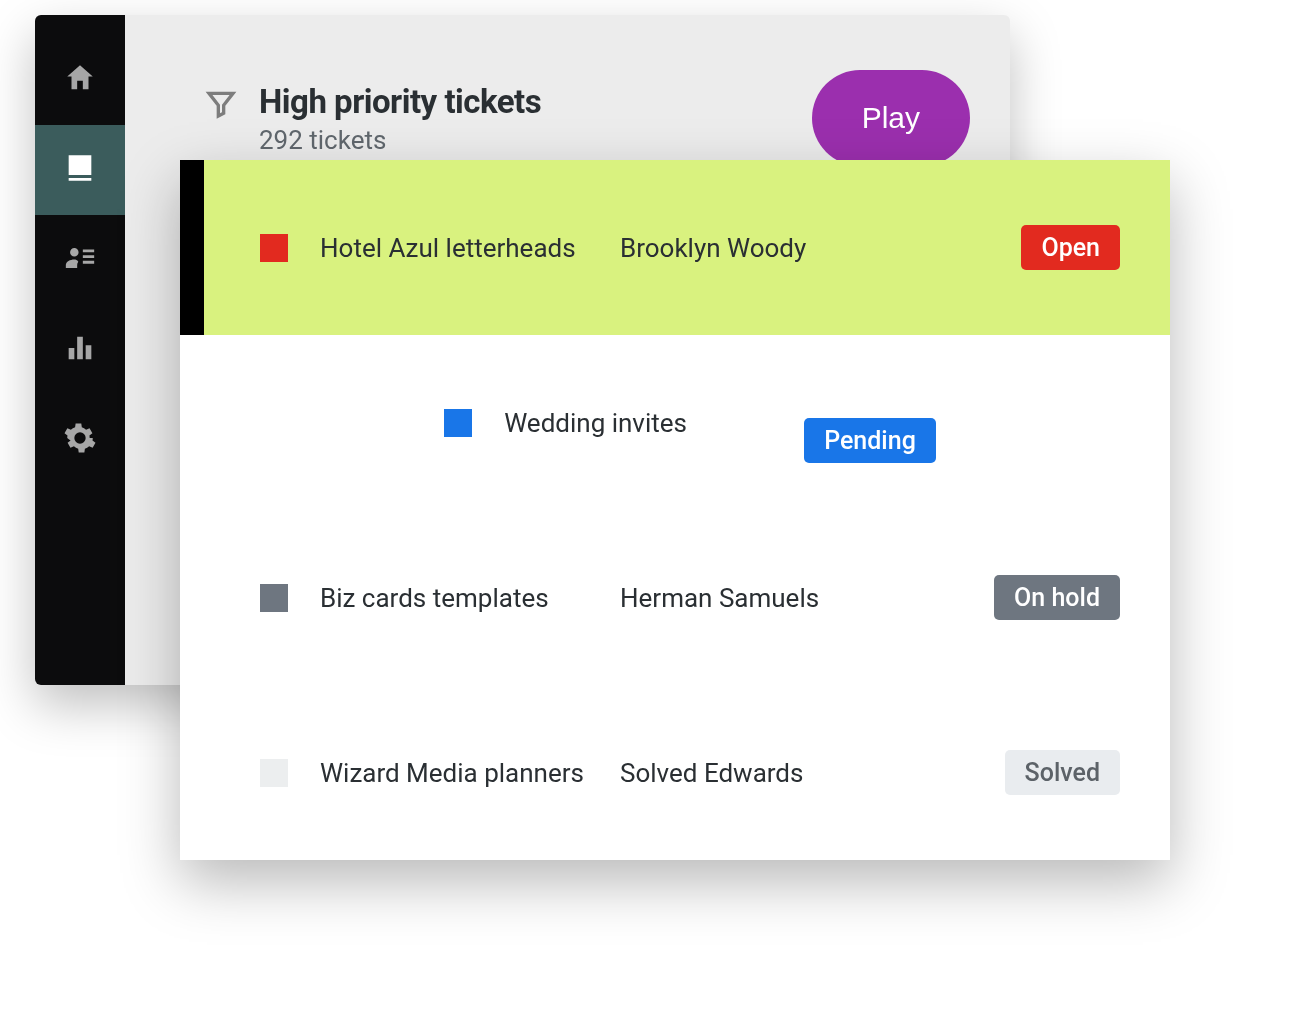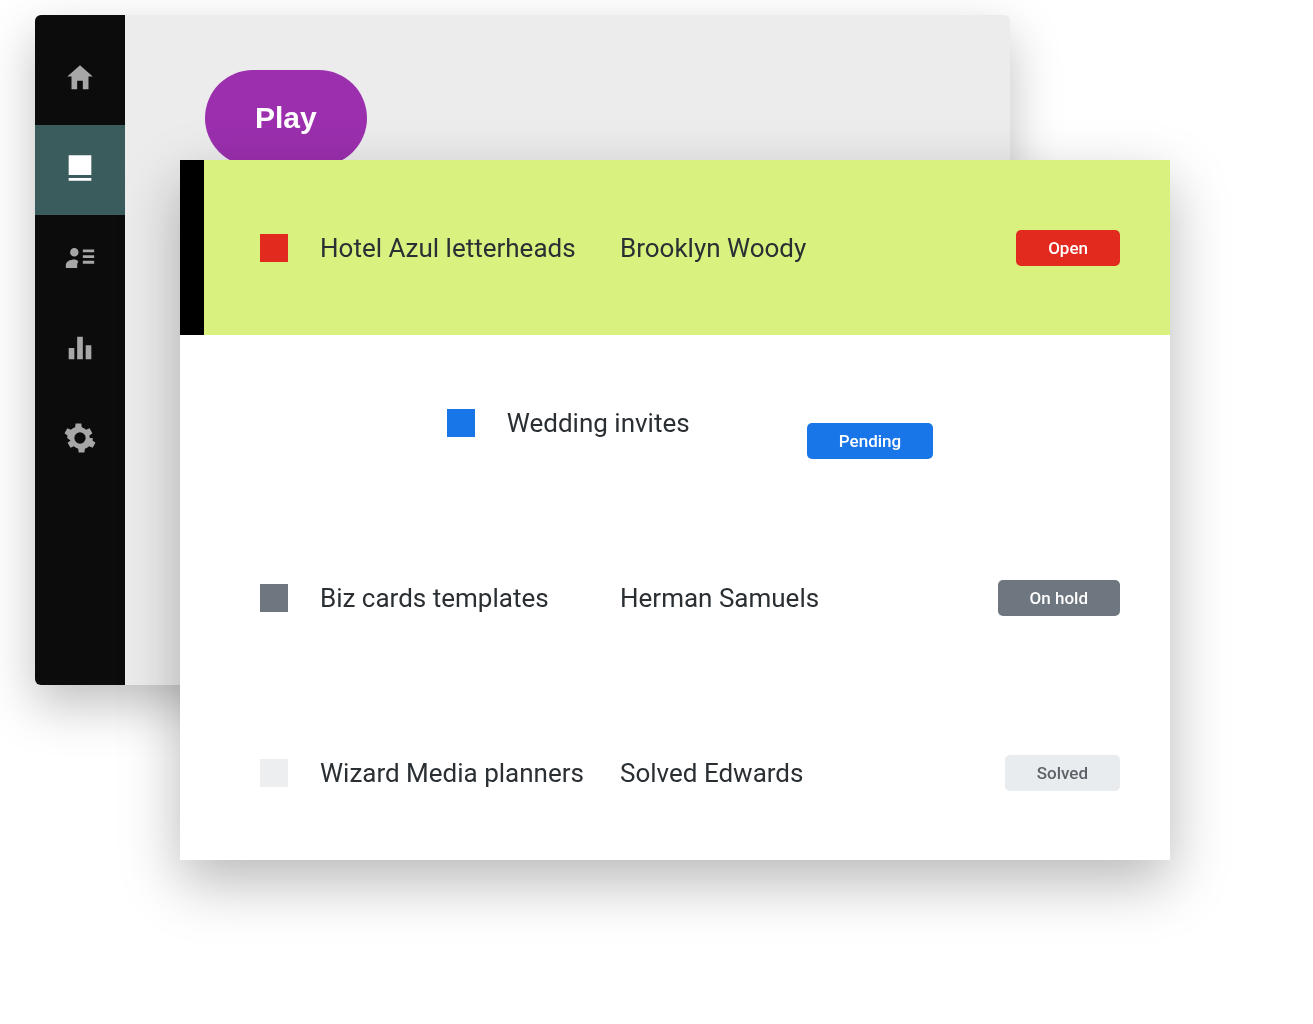--- a/index.html
+++ b/index.html
@@ -82,21 +82,21 @@
   }
   .title-block .subtitle {
     font-size: 26px;
     color: #60676d;
     margin-top: 4px;
   }
   .play-button {
     background: #9b2fae;
     color: #ffffff;
     font-size: 30px;
-    font-weight: 700;
+    font-weight: 400;
     border: none;
     border-radius: 999px;
     padding: 31px 50px;
     cursor: pointer;
   }
   .ticket-panel {
     position: absolute;
     top: 160px;
     left: 180px;
     width: 990px;
@@ -135,23 +135,23 @@
     margin-left: 32px;
     font-size: 26px;
     color: #2a2f33;
   }
   .ticket-requester {
     flex: 1;
     font-size: 26px;
     color: #2a2f33;
   }
   .status-badge {
-    font-size: 17px;
+    font-size: 25px;
     font-weight: 500;
-    padding: 8px 32px;
+    padding: 8px 20px;
     border-radius: 5px;
     color: #ffffff;
   }
 </style>
 </head>
 <body>
 
 <div class="back-panel">
 
   <nav class="sidebar">
@@ -186,20 +186,31 @@
     <div class="sidebar-item">
       <span>
         <svg viewBox="0 0 24 24">
             <path d="M12 8a4 4 0 100 8 4 4 0 000-8zm9 4c0 .6-.06 1.18-.17 1.74l2.1 1.64-2 3.46-2.47-1a8.96 8.96 0 01-3 1.74l-.37 2.62h-4l-.37-2.62a8.96 8.96 0 01-3-1.74l-2.47 1-2-3.46 2.1-1.64A9.2 9.2 0 013 12c0-.6.06-1.18.17-1.74L1.07 8.62l2-3.46 2.47 1a8.96 8.96 0 013-1.74L8.91 1.8h4l.37 2.62a8.96 8.96 0 013 1.74l2.47-1 2 3.46-2.1 1.64c.11.56.17 1.14.17 1.74z"></path>
           </svg>
       </span>
     </div>
   </nav>
 
   <div class="header-area">
+    <div class="header-left">
+      <span class="filter-icon">
+        <svg viewBox="0 0 24 24">
+            <path d="M3 4h18l-7 9v6l-4 2v-8L3 4z"></path>
+          </svg>
+      </span>
+      <div class="title-block">
+        <h1>High priority tickets</h1>
+        <div class="subtitle">292 tickets</div>
+      </div>
+    </div>
     <button class="play-button">Play</button>
   </div>
 
 </div>
 
 <div class="ticket-panel">
     <div class="ticket-row selected">
       <div class="color-chip" style="background: rgb(226, 42, 31);"></div>
       <div class="ticket-subject">Hotel Azul letterheads</div>
       <div class="ticket-requester">Brooklyn Woody</div>

